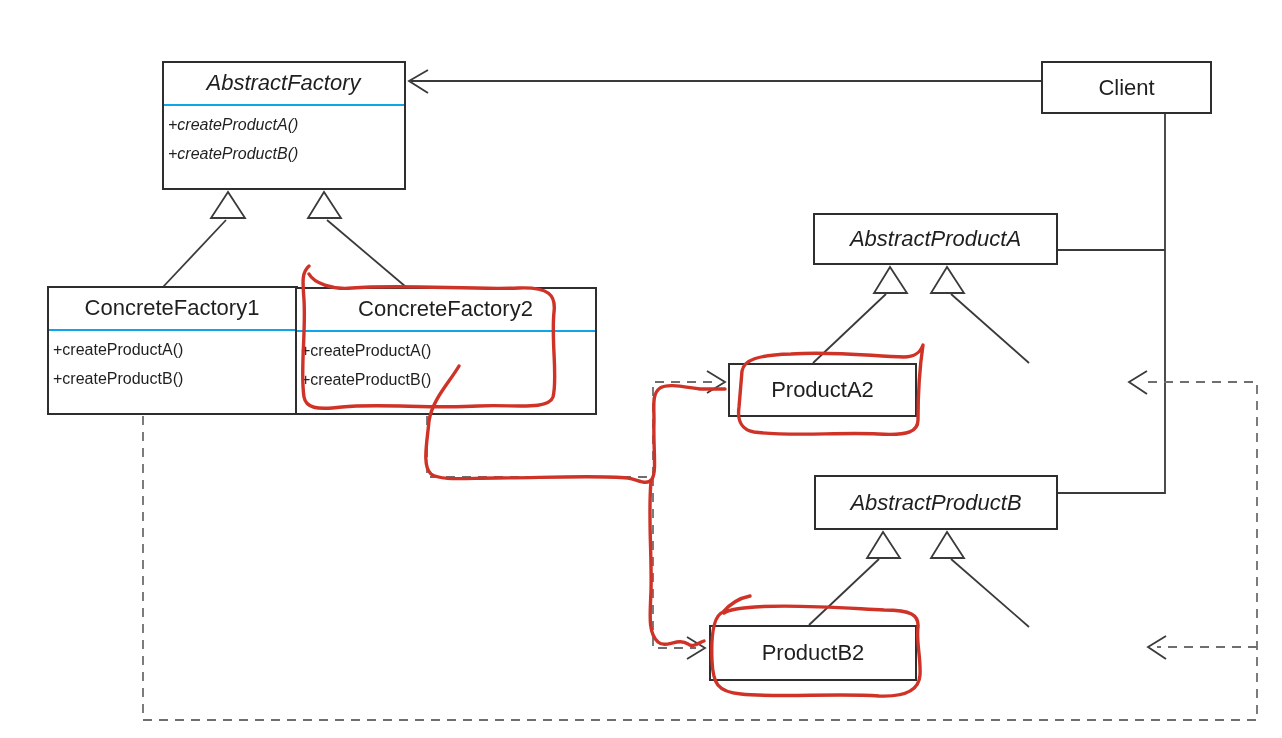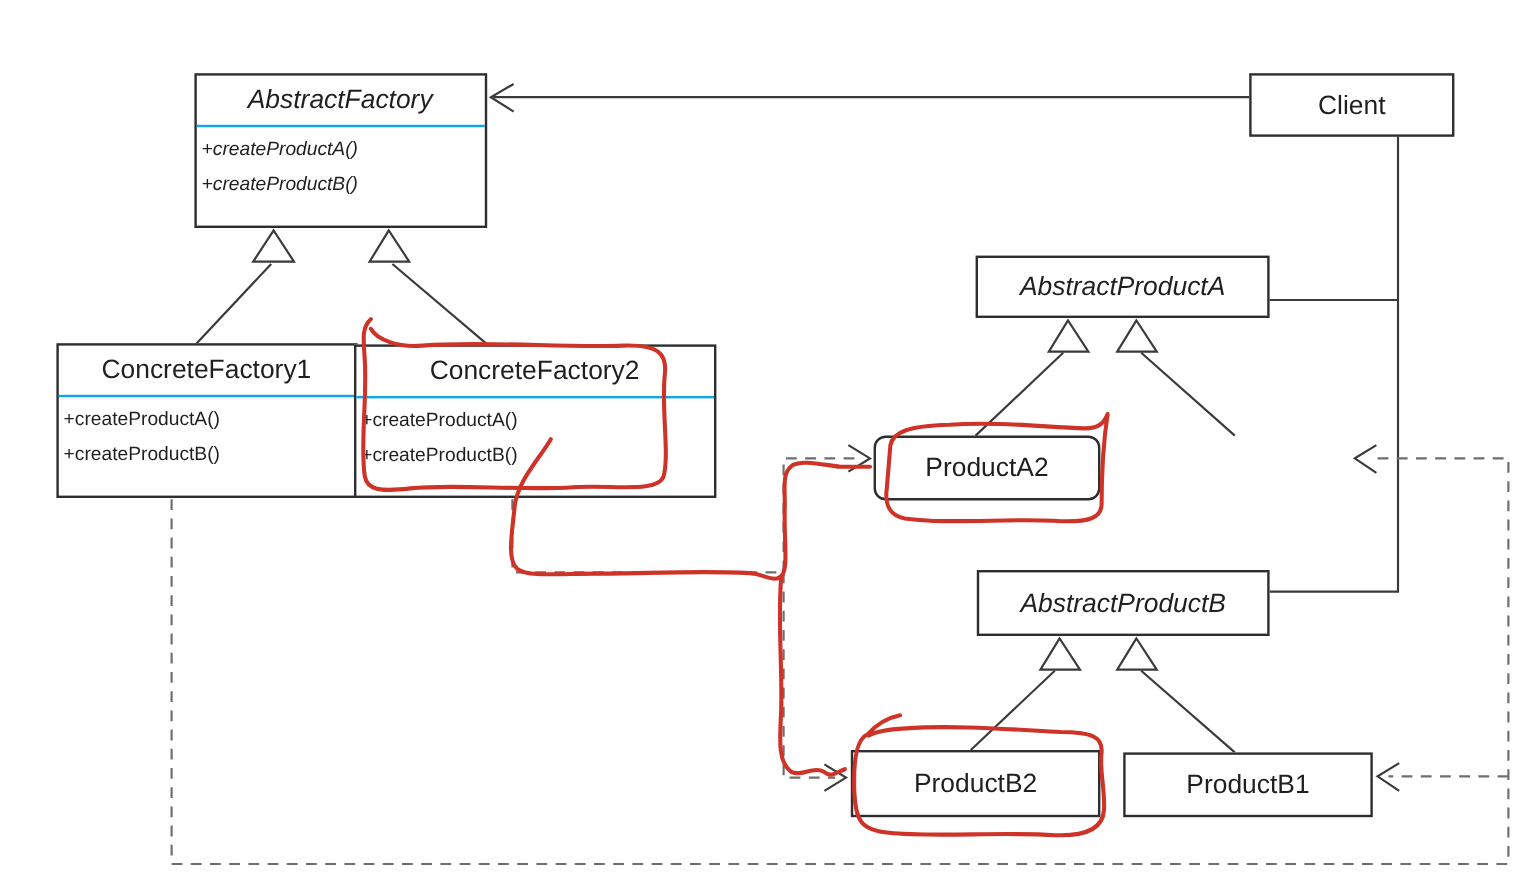--- a/index.html
+++ b/index.html
@@ -137,36 +137,33 @@
     <div class="uml-methods">
       <div>+createProductA()</div>
       <div>+createProductB()</div>
     </div>
   </div>
 
   <div class="uml-box title-only abstract" style="left:785px;top:213px;width:245px;height:52px;">
     <span>AbstractProductA</span>
   </div>
 
-  <div class="uml-box title-only" style="left:728px;top:363px;width:189px;height:54px;border-radius:10px;">
+  <div class="uml-box title-only" style="left:728px;top:363px;width:189px;height:54px;">
     <span>ProductA2</span>
   </div>
 
 
   <div class="uml-box title-only abstract" style="left:786px;top:475px;width:244px;height:55px;">
     <span>AbstractProductB</span>
   </div>
 
   <div class="uml-box title-only" style="left:709px;top:625px;width:208px;height:56px;">
     <span>ProductB2</span>
   </div>
 
-  <div class="uml-box title-only" style="left:936px;top:627px;width:208px;height:54px;">
-    <span>ProductB1</span>
-  </div>
 
   <svg class="layer" id="annotation-layer" viewBox="0 0 1282 738" xmlns="http://www.w3.org/2000/svg">
     <g stroke="#cf3226" stroke-width="3.4" fill="none" stroke-linecap="round" stroke-linejoin="round">
 
       <path d="
         M 309 266
         C 301 273, 303 284, 304 300
         C 306 332, 300 372, 304 397
         C 306 408, 316 410, 342 407
         C 378 403, 432 409, 478 406

